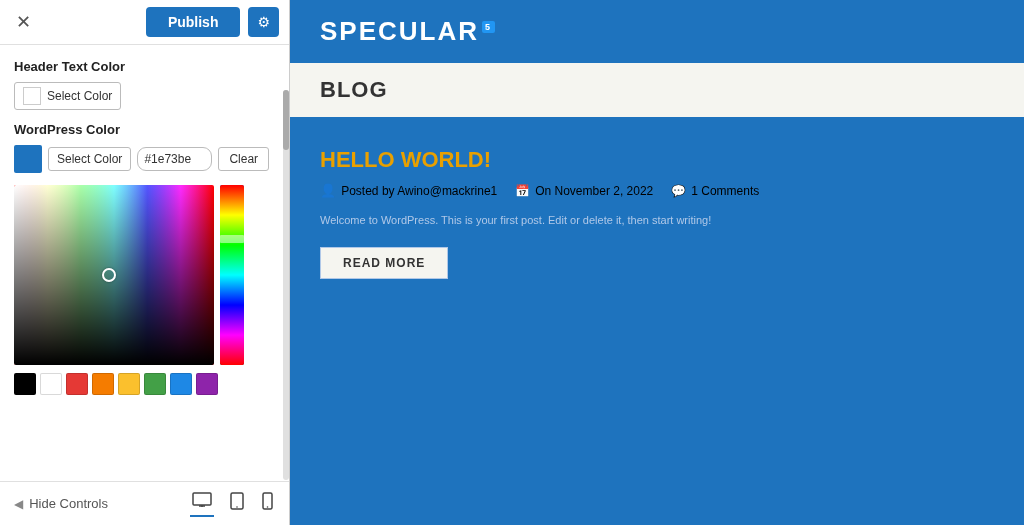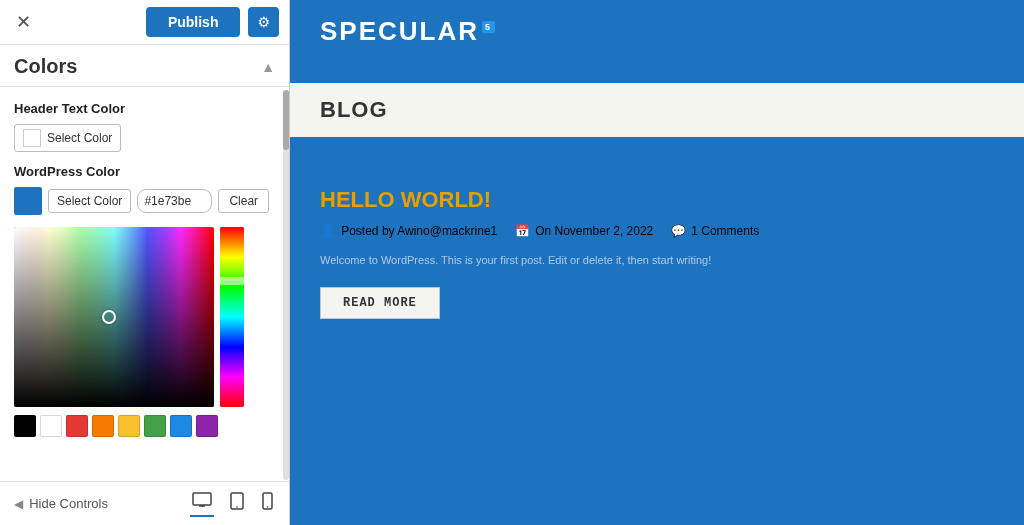--- a/index.html
+++ b/index.html
@@ -261,21 +261,20 @@
       border-radius: 3px;
     }
 
     
     #right-panel {
       flex: 1;
       display: flex;
       flex-direction: column;
       background: #1e73be;
       overflow: hidden;
-      gap: 20px;
     }
 
     .blog-header {
       background: #1e73be;
       padding: 16px 30px;
       display: flex;
       align-items: center;
     }
     .blog-logo {
       font-size: 26px;
@@ -345,42 +344,37 @@
       border: 1px solid #b0c8e8;
       background: transparent;
       color: #333;
       padding: 8px 22px;
       font-size: 12px;
       font-weight: bold;
       letter-spacing: 1px;
       cursor: pointer;
       border-radius: 0;
       background: #f5f5f0;
-      font-family: Liberation Mono, monospace;
     }
 
     .section-spacing {
       margin-bottom: 12px;
     }
   </style>
 </head>
 <body>
 
 <div id="left-panel">
 
   <div class="top-bar">
     <button class="close-btn">✕</button>
     <button class="publish-btn">Publish</button>
     <button class="gear-btn">⚙</button>
   </div>
 
-  <div class="panel-title-bar">
-    <span class="panel-title">Colors</span>
-    <span class="scroll-arrow">▲</span>
-  </div>
 
   <div class="panel-content">
 
     <div class="section-spacing">
       <div class="section-label">Header Text Color</div>
       <button class="select-color-btn">
         <span class="color-swatch-empty"></span>
         <span>Select Color</span>
       </button>
     </div>

